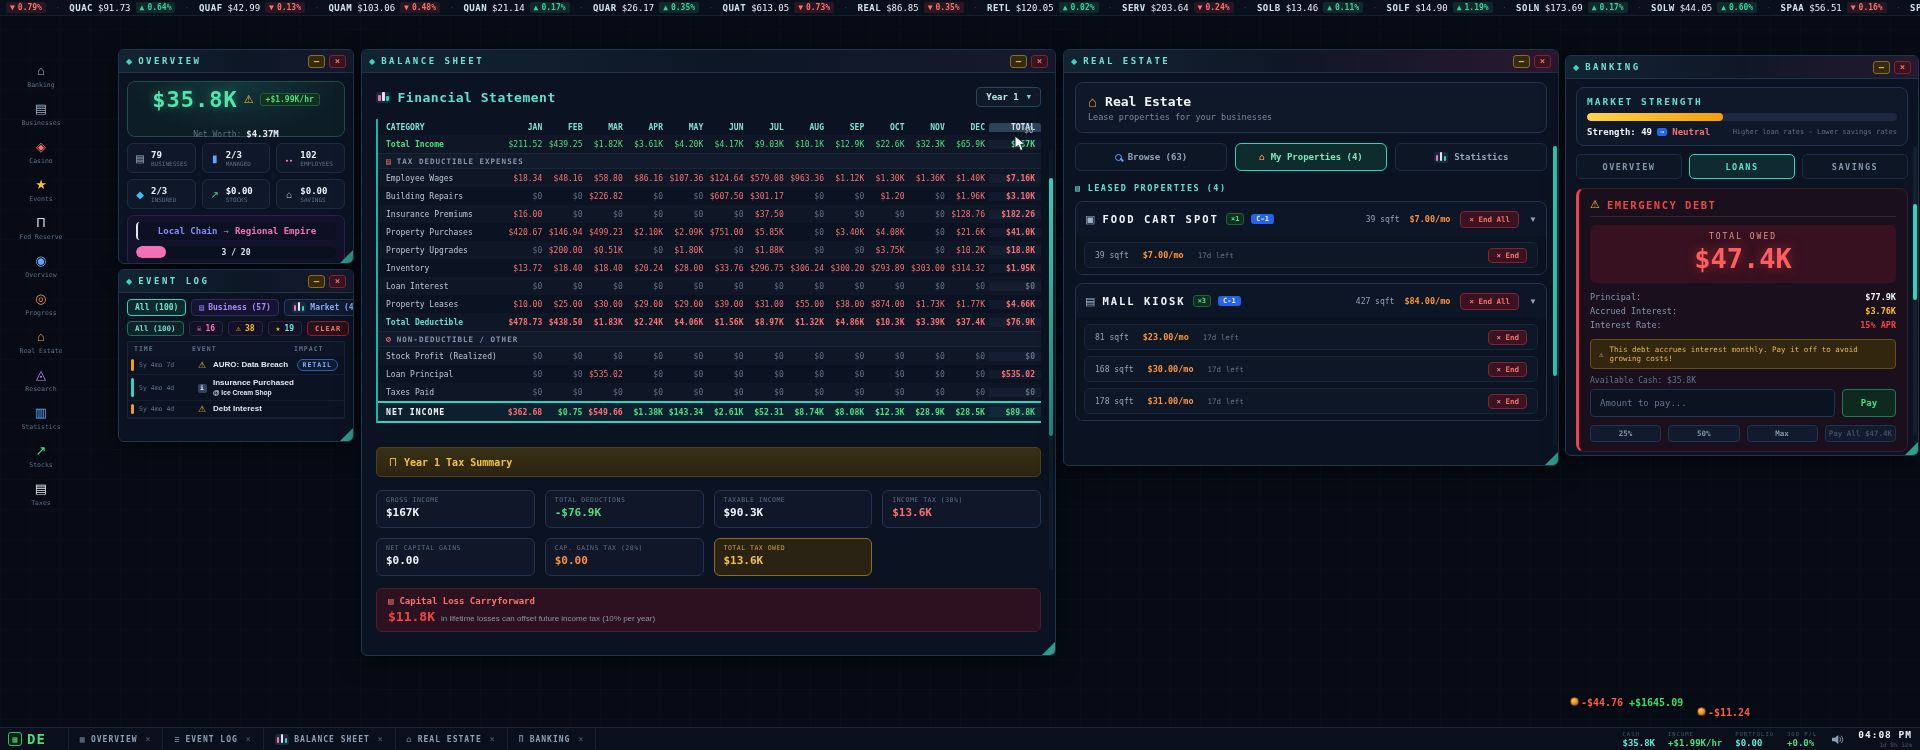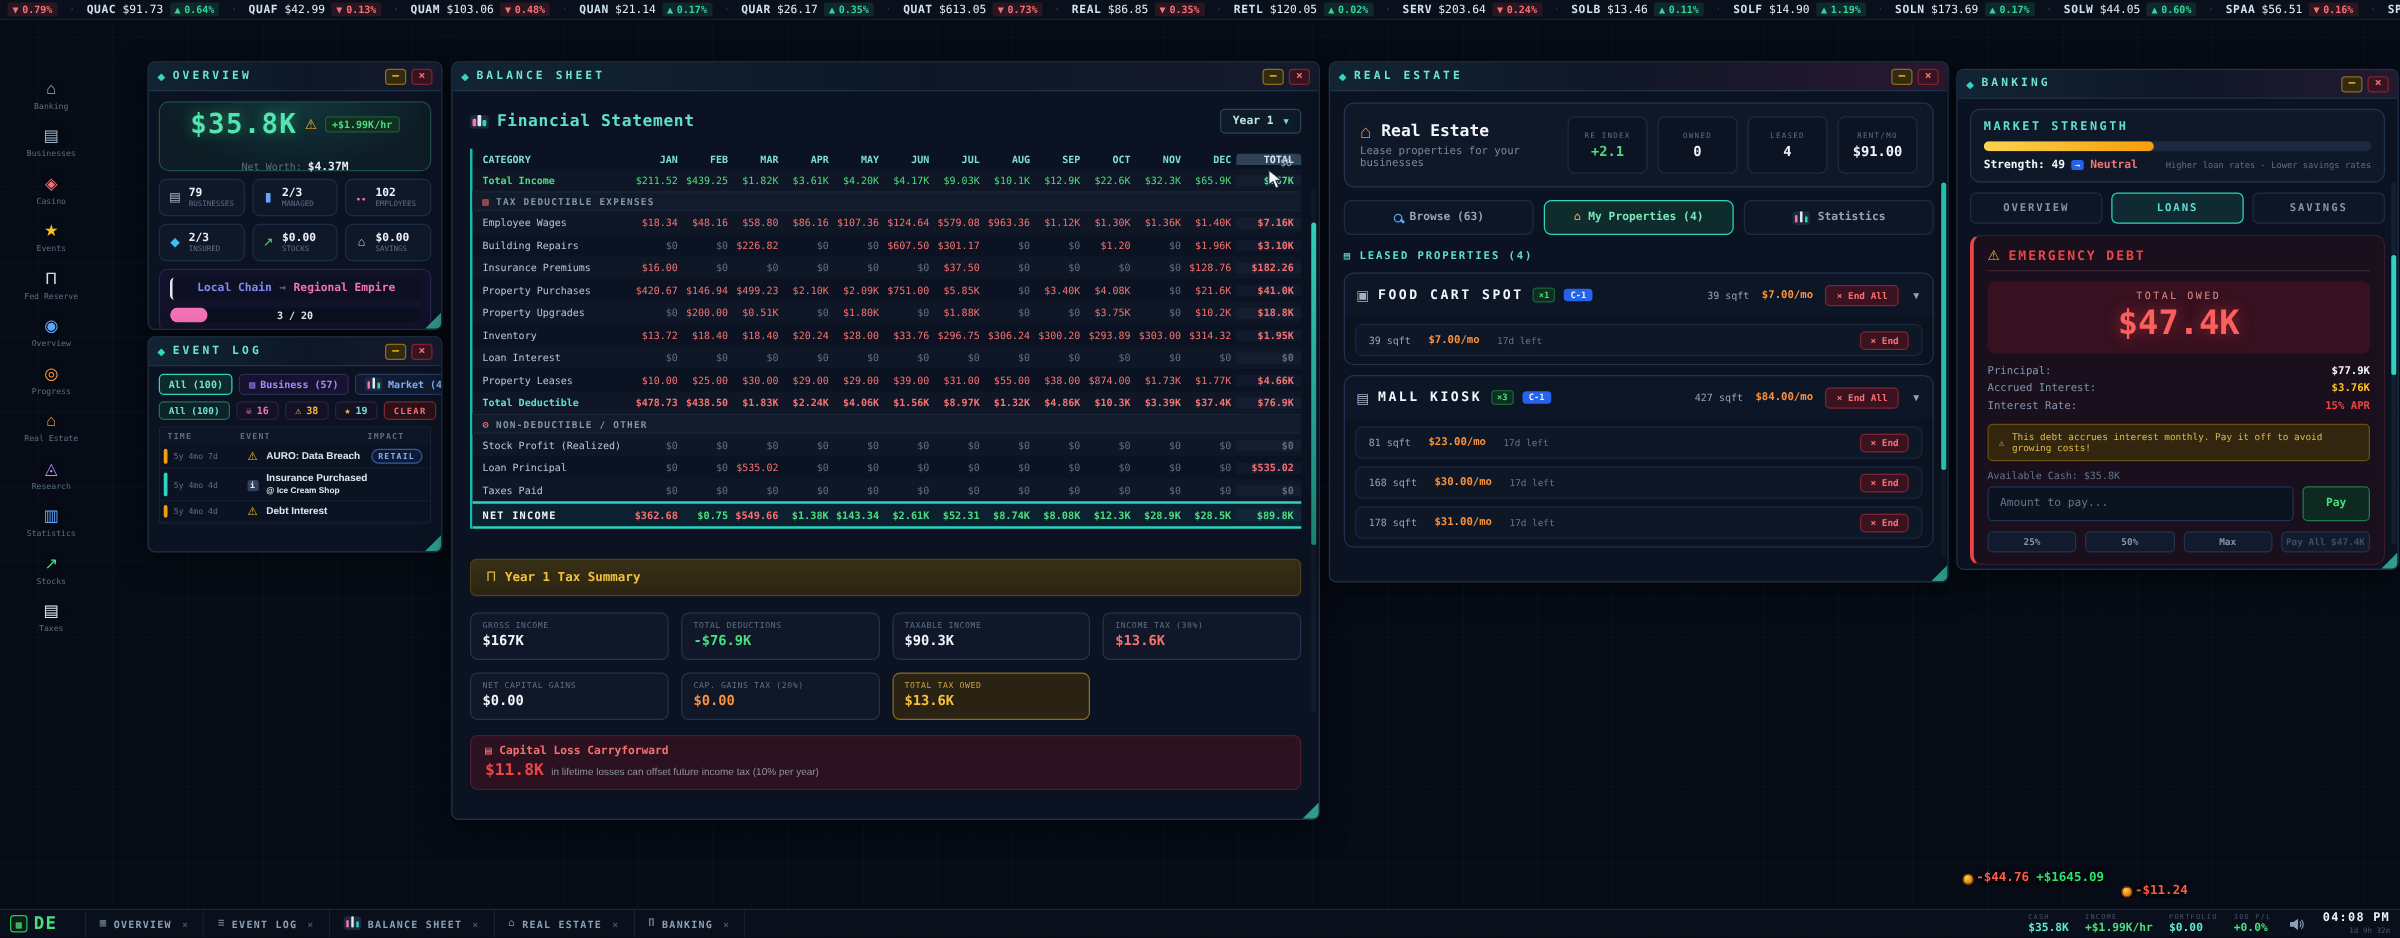--- a/index.html
+++ b/index.html
@@ -235,21 +235,21 @@
   .pay-input::placeholder{color:#64748b}
   .pay-btn{width:54px;height:28px;background:#0e2a20;border:1px solid #1f7a4d;border-radius:4px;color:#4ade80;
     font-size:9px;font-weight:bold;font-family:var(--mono);cursor:pointer}
   .quick-row{margin-top:8px;display:flex;gap:7px}
   .q-btn{flex:1;height:17px;background:#121b2e;border:1px solid #243250;border-radius:4px;color:#8296ac;
     font-size:7.5px;font-weight:bold;font-family:var(--mono);cursor:pointer;white-space:nowrap}
   .q-btn.disabled{color:#3f4d63}
   .bk-scroll{position:absolute;right:1px;top:90px;height:290px;width:4px;background:#141f2f;border-radius:2px}
   .bk-thumb{position:absolute;left:0;top:58px;width:4px;height:96px;border-radius:2px;background:#2dd4bf;cursor:pointer}
   
-  .toast{position:absolute;font-family:var(--mono);font-weight:bold;font-size:10px;display:flex;align-items:flex-end;gap:2px;
+  .toast{position:absolute;font-family:var(--mono);font-weight:bold;font-size:10px;display:flex;align-items:flex-start;gap:2px;
     text-shadow:0 1px 2px #000,0 0 4px #000}
   .toast.red{color:#ff5c45}.toast.green{color:#2fe06c}
   .coin{display:inline-block;width:9px;height:9px;border-radius:50%;
     background:radial-gradient(circle at 35% 30%,#fcd34d,#d97706 75%);border:1px solid #92400e}
   
   .taskbar{position:absolute;left:0;top:727px;width:1920px;height:23px;background:#0a0f1c;
     border-top:1px solid #1a2638;display:flex;align-items:center;padding:0 8px;font-family:var(--mono)}
   .logo{display:flex;align-items:center;gap:5px;cursor:pointer}
   .logo-chip{width:14px;height:14px;border:1px solid #22c55e;border-radius:3px;background:#0d1f14;
     display:flex;align-items:center;justify-content:center;color:#4ade80;font-size:8px}
@@ -957,38 +957,20 @@
   </div>
   <div class="re-body">
     <div class="re-info">
       <div>
         <div class="re-hl">
           <span class="re-house">⌂</span>
           <span class="re-name">Real Estate</span>
         </div>
         <div class="re-sub">Lease properties for your businesses</div>
       </div>
-      <div class="re-stats" id="re-stats">
-          <div class="re-stat">
-            <div class="lb">RE INDEX</div>
-            <div class="vl" style="color: rgb(74, 222, 128);">+2.1</div>
-          </div>
-          <div class="re-stat">
-            <div class="lb">OWNED</div>
-            <div class="vl">0</div>
-          </div>
-          <div class="re-stat">
-            <div class="lb">LEASED</div>
-            <div class="vl">4</div>
-          </div>
-          <div class="re-stat">
-            <div class="lb">RENT/MO</div>
-            <div class="vl">$91.00</div>
-          </div>
-        </div>
     </div>
     <div class="re-tabs" id="re-tabs">
         <div class="re-tab">
           <span class="ic-search"></span>
           <span>Browse (63)</span>
         </div>
         <div class="re-tab active">
           <span style="color: rgb(251, 146, 60);">⌂</span>
           <span>My Properties (4)</span>
         </div>

